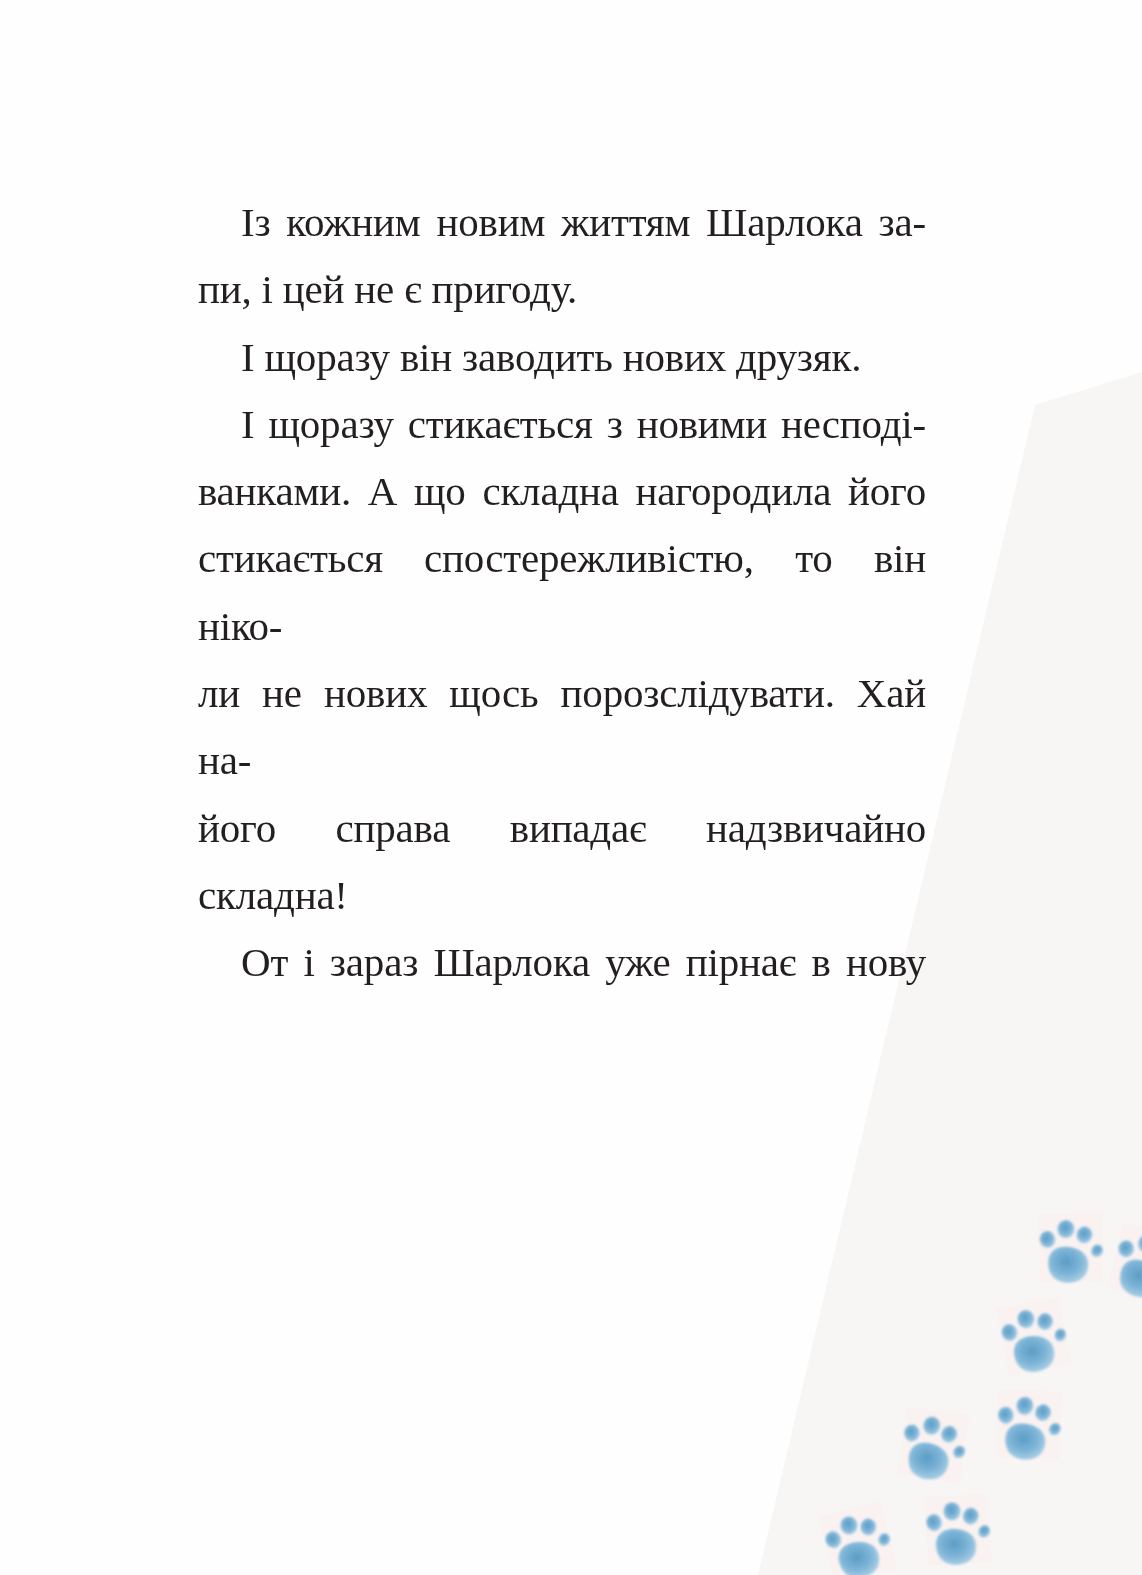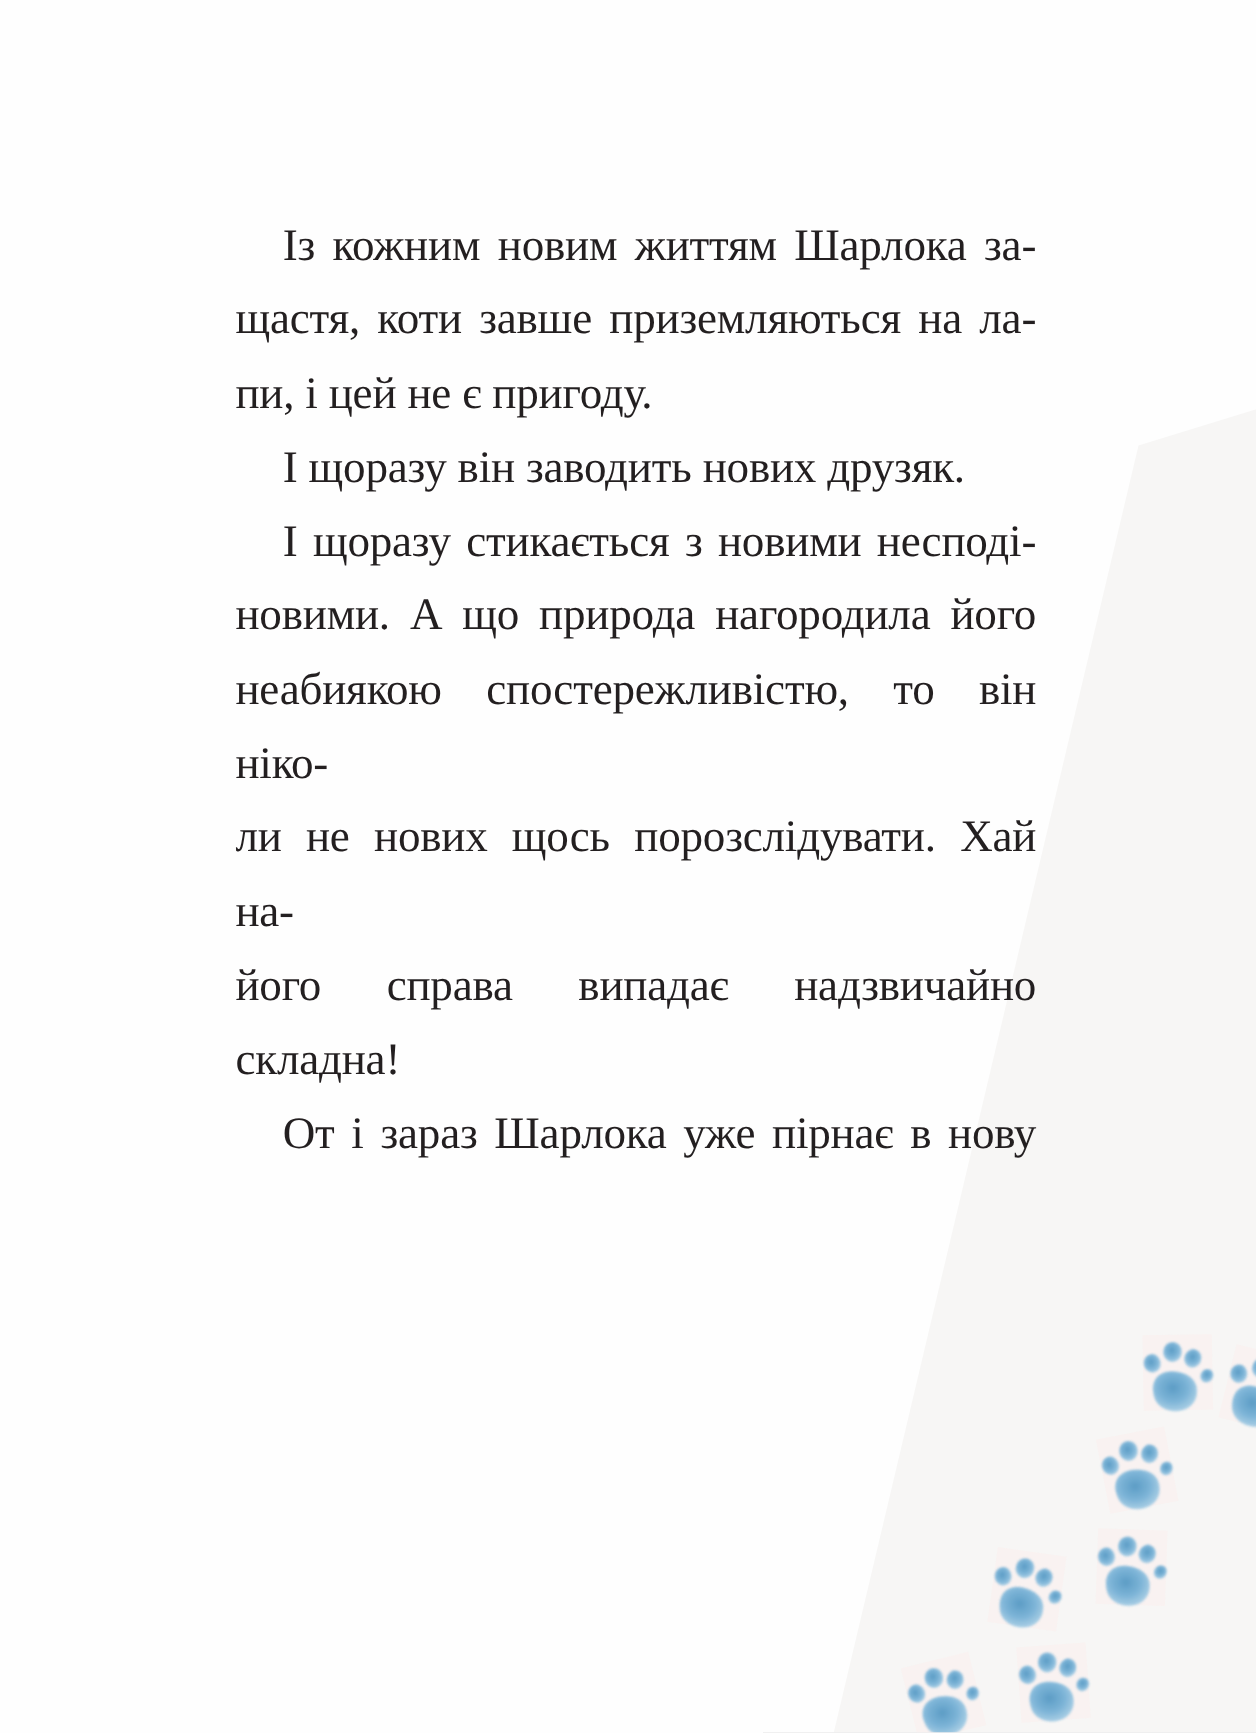--- a/index.html
+++ b/index.html
@@ -20,21 +20,21 @@
     position: absolute;
     left: 0; top: 0;
     width: 1142px;
     height: 1575px;
     background: rgba(165, 155, 140, 0.08);
     clip-path: polygon(1035px 405px, 1142px 372px, 1142px 1575px, 758px 1575px);
     pointer-events: none;
   }
   .text-block {
     position: absolute;
-    left: 214px;
+    left: 198px;
     top: 189px;
     width: 728px;
     font-size: 41px;
     line-height: 67.3px;
     letter-spacing: -0.2px;
     color: #231f20;
   }
   .para { margin: 0; }
   .line {
     text-align: justify;
@@ -61,30 +61,29 @@
 </head>
 <body>
 
 <div class="page">
 
   <div class="corner-shade"></div>
 
   <main class="text-block" id="text-block" style="color: rgb(35, 31, 32);">
       <div class="para">
         <div class="line first">Із кожним новим життям Шарлока за-</div>
-        <div class="line">щастя, коти завше приземляються на ла-</div>
         <div class="line last">пи, і цей не є пригоду.</div>
       </div>
       <div class="para">
         <div class="line first last">І щоразу він заводить нових друзяк.</div>
       </div>
       <div class="para">
         <div class="line first">І щоразу стикається з новими несподі-</div>
-        <div class="line">новими. А що природа нагородила його</div>
-        <div class="line">неабиякою спостережливістю, то він ніко-</div>
+        <div class="line">ванками. А що складна нагородила його</div>
+        <div class="line">стикається спостережливістю, то він ніко-</div>
         <div class="line">ли не нових щось порозслідувати. Хай на-</div>
         <div class="line last">його справа випадає надзвичайно складна!</div>
       </div>
       <div class="para">
         <div class="line first">От і зараз Шарлока уже пірнає в нову</div>
       </div>
     </main>
 
   <div class="paw-layer" id="paw-layer">
       <div class="paw" style="left: 1028px; top: 1205px; transform: rotate(5deg);">

